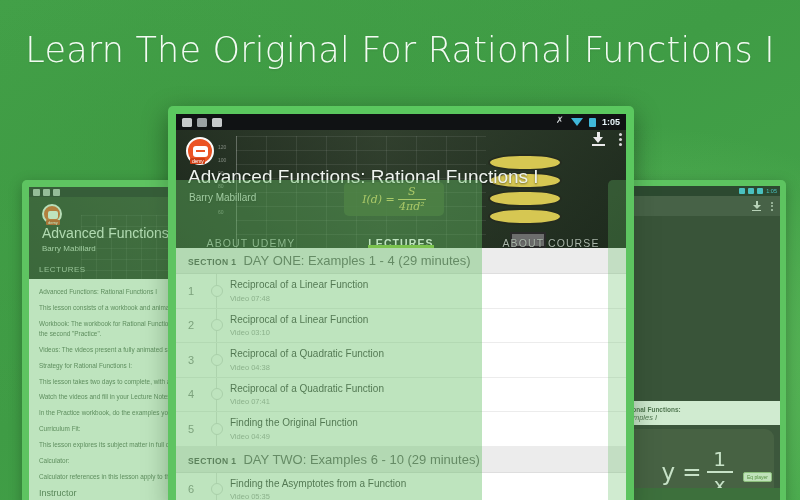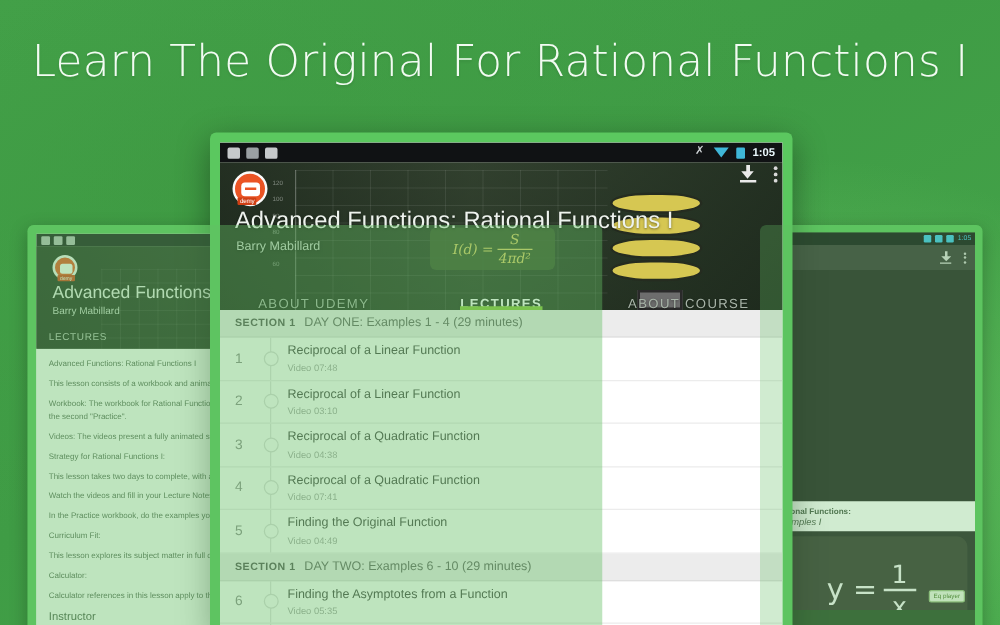--- a/index.html
+++ b/index.html
@@ -202,21 +202,21 @@
   }
   .m-tab.active { color:#ffffff; font-weight:bold; position:relative; }
   .m-tab.active::after { content:""; position:absolute; left:28%; right:28%; bottom:0; height:3px; background:#8cc63e; }
 
   .m-list { background:#fff; height:254px; overflow:hidden; position:relative; }
   .m-sec {
     background:#ececec; padding:5px 12px; display:flex; gap:7px; align-items:baseline;
     border-bottom:1px solid #dedede;
   }
   .m-sec .sn { font-size:8.5px; color:#555; font-weight:bold; letter-spacing:0.4px; }
-  .m-sec .st { font-size:10px; color:#666; }
+  .m-sec .st { font-size:13px; color:#666; }
   .m-row { display:flex; align-items:stretch; border-bottom:1px solid #ececec; min-height:32px; cursor:pointer; }
   .m-row .num { width:30px; display:flex; align-items:center; justify-content:center; font-size:11px; color:#8d8d8d; }
   .m-row .rail { width:22px; position:relative; }
   .m-row .rail::before { content:""; position:absolute; left:10px; top:0; bottom:0; width:1px; background:#e2e2e2; }
   .m-row .rail .dot {
     position:absolute; left:4.5px; top:50%; margin-top:-6px; width:12px; height:12px;
     border:1px solid #dcdcdc; border-radius:50%; background:#fff;
   }
   .m-row .txt { flex:1; padding:5px 8px 5px 2px; }
   .m-row .t1 { font-size:10px; color:#484848; line-height:1.25; }

